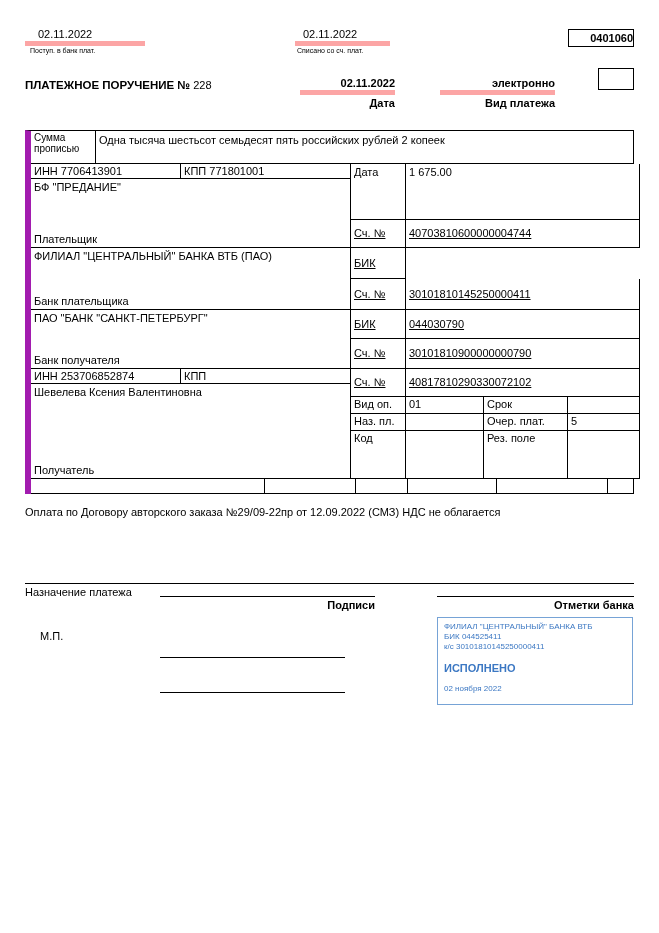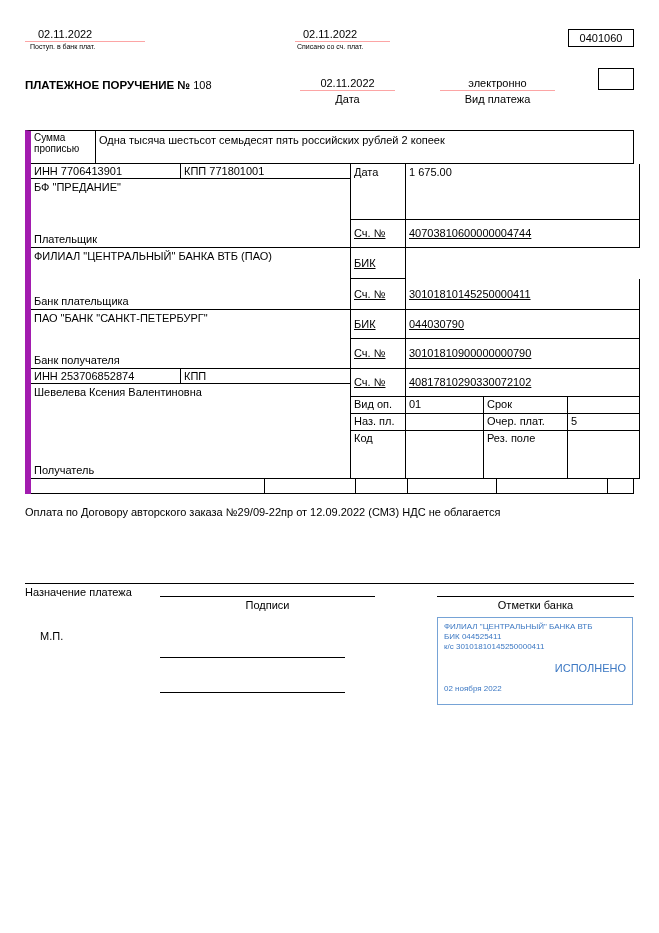--- a/index.html
+++ b/index.html
@@ -1,60 +1,60 @@
 <!DOCTYPE html>
 <html><head>
 <meta charset="utf-8">
 <style>
   html,body{margin:0;padding:0;background:#fff;}
   .page{position:relative;width:659px;height:933px;background:#fff;color:#000;
         font-family:"Liberation Sans",sans-serif;font-size:11px;overflow:hidden;}
   .abs{position:absolute;}
   .tiny{font-size:7px;line-height:9px;}
-  .uline{border-bottom:1px solid #fca5a5;padding-bottom:1px;}
-  .center{text-align:center;}
+  .uline{border-bottom:5px solid #fca5a5;padding-bottom:1px;}
+  .center{text-align:right;font-weight:bold;}
   .bold{font-weight:bold;}
 
   .tbl{position:absolute;left:25px;top:130px;width:609px;
        border-top:1px solid #000;border-left:6px solid #a21caf;}
   .tbl,.tbl *{box-sizing:border-box;}
   .r{display:flex;align-items:stretch;}
   .c{border-right:1px solid #000;border-bottom:1px solid #000;
      padding:1px 3px;overflow:hidden;flex-shrink:0;line-height:13px;}
   .c.fill{flex:1 1 auto;}
   .c.nb{border-bottom:none;}
   .c.vc{display:flex;align-items:center;text-decoration:underline;}
   .col{display:flex;flex-direction:column;flex-shrink:0;}
 
   .purpose-caption{border-top:1px solid #000;padding-top:2px;}
   .sig-caption{border-top:1px solid #000;padding-top:2px;}
   .sig-line{border-bottom:1px solid #000;}
   .stamp{border:1px solid #76a3d6;color:#3c78c3;font-size:8px;line-height:10px;
          padding:4px 6px;box-sizing:border-box;}
-  .stamp-status{font-weight:normal;font-size:11px;line-height:12px;margin-top:10px;text-align:right;}
+  .stamp-status{font-weight:bold;font-size:11px;line-height:12px;margin-top:10px;}
   .stamp-date{margin-top:10px;}
 </style>
 </head>
 <body>
 
 <div class="page">
 
   <div class="abs" style="left:25px;top:28px;width:120px">
     <div class="uline" style="padding-left:13px">02.11.2022</div>
     <div class="tiny" style="padding-left:5px">Поступ. в банк плат.</div>
   </div>
   <div class="abs" style="left:295px;top:28px;width:95px">
     <div class="uline" style="padding-left:8px">02.11.2022</div>
     <div class="tiny" style="padding-left:2px">Списано со сч. плат.</div>
   </div>
   <div class="abs center" style="left:568px;top:29px;width:66px;height:18px;border:1px solid #000;line-height:16px;box-sizing:border-box">0401060</div>
 
   <div class="abs" style="left:25px;top:79px">
     <span class="bold" style="font-size:11.5px">ПЛАТЕЖНОЕ ПОРУЧЕНИЕ №</span>
-    <span>108</span>
+    <span>228</span>
   </div>
   <div class="abs center" style="left:300px;top:77px;width:95px">
     <div class="uline">02.11.2022</div>
     <div style="padding-top:2px">Дата</div>
   </div>
   <div class="abs center" style="left:440px;top:77px;width:115px">
     <div class="uline">электронно</div>
     <div style="padding-top:2px">Вид платежа</div>
   </div>
   <div class="abs" style="left:598px;top:68px;width:36px;height:22px;border:1px solid #000;box-sizing:border-box"></div>

